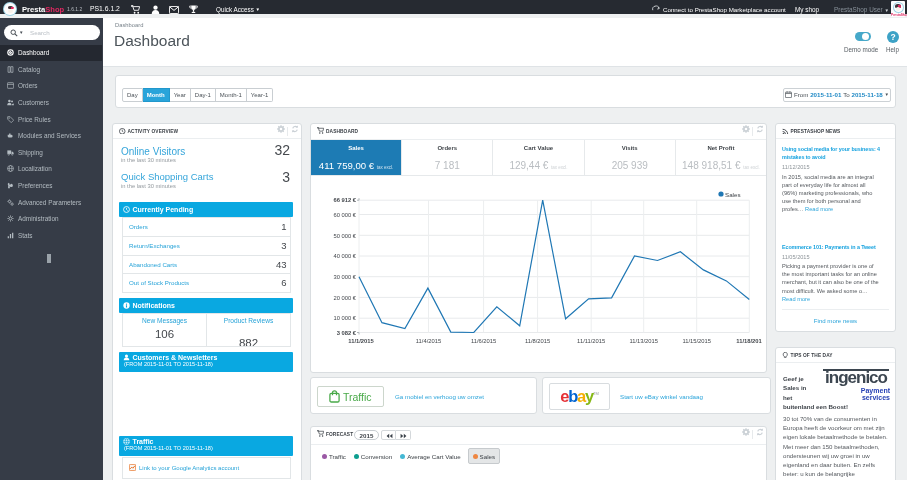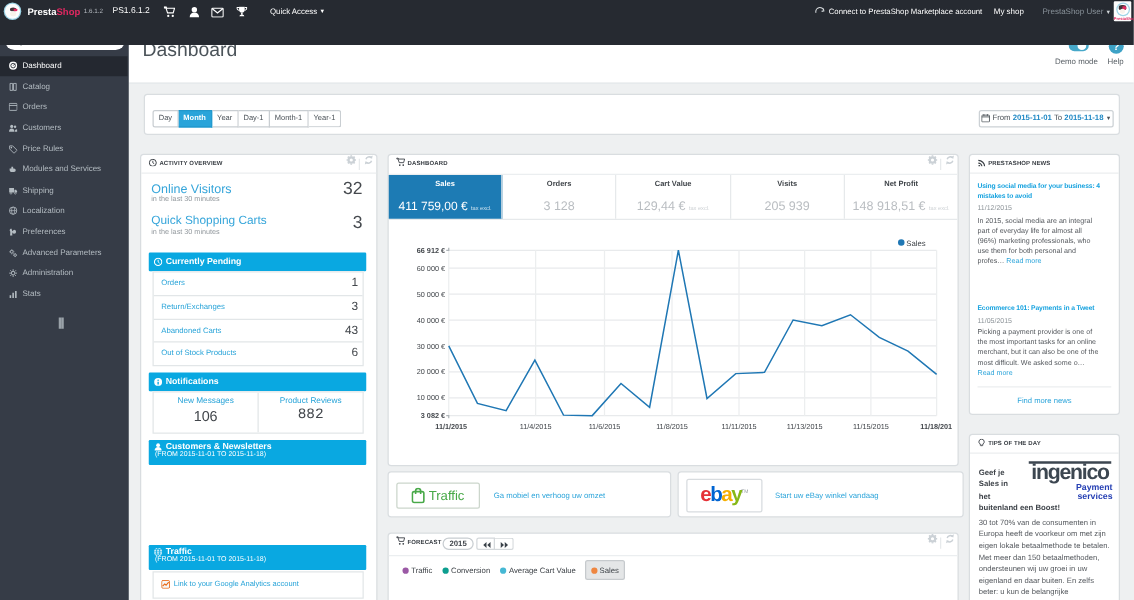--- a/index.html
+++ b/index.html
@@ -1,18 +1,18 @@
 <!DOCTYPE html>
 <html><head>
 <meta charset="utf-8">
 <style>
 * { margin:0; padding:0; box-sizing:border-box; }
 html,body { width:907px; height:480px; overflow:hidden; font-family:"Liberation Sans",sans-serif; background:#eef0f1; }
 .abs { position:absolute; }
-#topbar { position:absolute; left:0; top:0; width:907px; height:36px; background:#262a31; z-index:10; }
+#topbar { position:absolute; left:0; top:0; width:907px; height:14px; background:#262a31; z-index:10; }
 #sidebar { position:absolute; left:0; top:18px; width:103px; height:462px; background:#363c47; z-index:5; }
 #pagehead { position:absolute; left:103px; top:18px; width:804px; height:49px; background:#fff; border-bottom:1px solid #dfe3e6; }
 .panel { position:absolute; background:#fff; border:1px solid #d9dde0; border-radius:3px; }
 .phead { height:15px; line-height:15px; border-bottom:1px solid #ebeef0; color:#383d43; font-size:4.8px; font-weight:bold; letter-spacing:.1px; padding-left:6px; position:relative; }
 .picons { position:absolute; right:0; top:0; height:14px; display:flex; align-items:center; }
 .bluebar { background:#09a8e1; color:#fff; border-radius:1px; }
 .menu-item { height:16.6px; display:flex; align-items:center; color:#b4bcc2; font-size:6.4px; padding-left:7px; }
 .menu-item svg { margin-right:4px; flex:0 0 auto; }
 .rowtable { border:1px solid #e2e6e8; background:#fff; }
 .rowline { display:flex; align-items:center; justify-content:space-between; border-top:1px solid #e2e6e8; padding:0 3.5px 0 6px; }
@@ -229,21 +229,21 @@
         <path d="M5 2.2a0.9 0.9 0 100 1.8 0.9 0.9 0 000-1.8zM4.2 4.8h1.6V8H4.2z" fill="#09a8e1"></path>
       </svg>Notifications
   </div>
   <div class="rowtable abs" style="left:9px; top:188.5px; width:169px; height:34px; display:flex; overflow:hidden;">
     <div style="flex:1; border-right:1px solid #e2e6e8; text-align:center;">
       <div style="font-size:6.6px; color:#27a3d8; margin-top:3px;">New Messages</div>
       <div style="font-size:11.5px; color:#43474c; margin-top:4.5px;">106</div>
     </div>
     <div style="flex:1; text-align:center;">
       <div style="font-size:6.6px; color:#27a3d8; margin-top:3px;">Product Reviews</div>
-      <div style="font-size:11.5px; color:#43474c; margin-top:1px;font-family:Liberation Mono, monospace;">882</div>
+      <div style="font-size:11.5px; color:#43474c; margin-top:13px;">882</div>
     </div>
   </div>
   <div class="bluebar abs" style="left:6px; top:228px; width:174px; height:20px; padding:2px 0 0 4px;">
     <div style="font-size:7px; font-weight:bold; display:flex; align-items:center;"><svg width="7" height="7" viewBox="0 0 10 10" style="margin-right:2.5px;">
           <circle cx="5" cy="3" r="2.2" fill="#fff"></circle>
           <path d="M1 9c0-2.6 1.7-4 4-4s4 1.4 4 4z" fill="#fff"></path>
         </svg>Customers &amp; Newsletters</div>
     <div style="font-size:5.6px; margin-left:1px;">(FROM 2015-11-01 TO 2015-11-18)</div>
   </div>
   <div class="bluebar abs" style="left:6px; top:311.5px; width:174px; height:20px; padding:2px 0 0 4px;">
@@ -287,21 +287,21 @@
           </svg></span>
     </div>
   </div>
   <div style="display:flex; height:36px; border-bottom:1px solid #e6e9eb;">
     <div class="tile on2" style="background:#1d7bb4; color:#fff;">
       <div class="tt" style="color:#fff;">Sales</div>
       <div class="tv" style="color:#fff; font-size:9.6px;">411 759,00 € <span style="font-size:4.5px; color:#cfe3ef;">tax excl.</span></div>
     </div>
     <div class="tile">
         <div class="tt">Orders</div>
-        <div class="tv">3 128</div>
+        <div class="tv">7 181</div>
       </div>
     <div class="tile">
         <div class="tt">Cart Value</div>
         <div class="tv">129,44 € <span style="font-size:4.5px;">tax excl.</span></div>
       </div>
     <div class="tile">
         <div class="tt">Visits</div>
         <div class="tv">205 939</div>
       </div>
     <div class="tile" style="border-right:none;">

